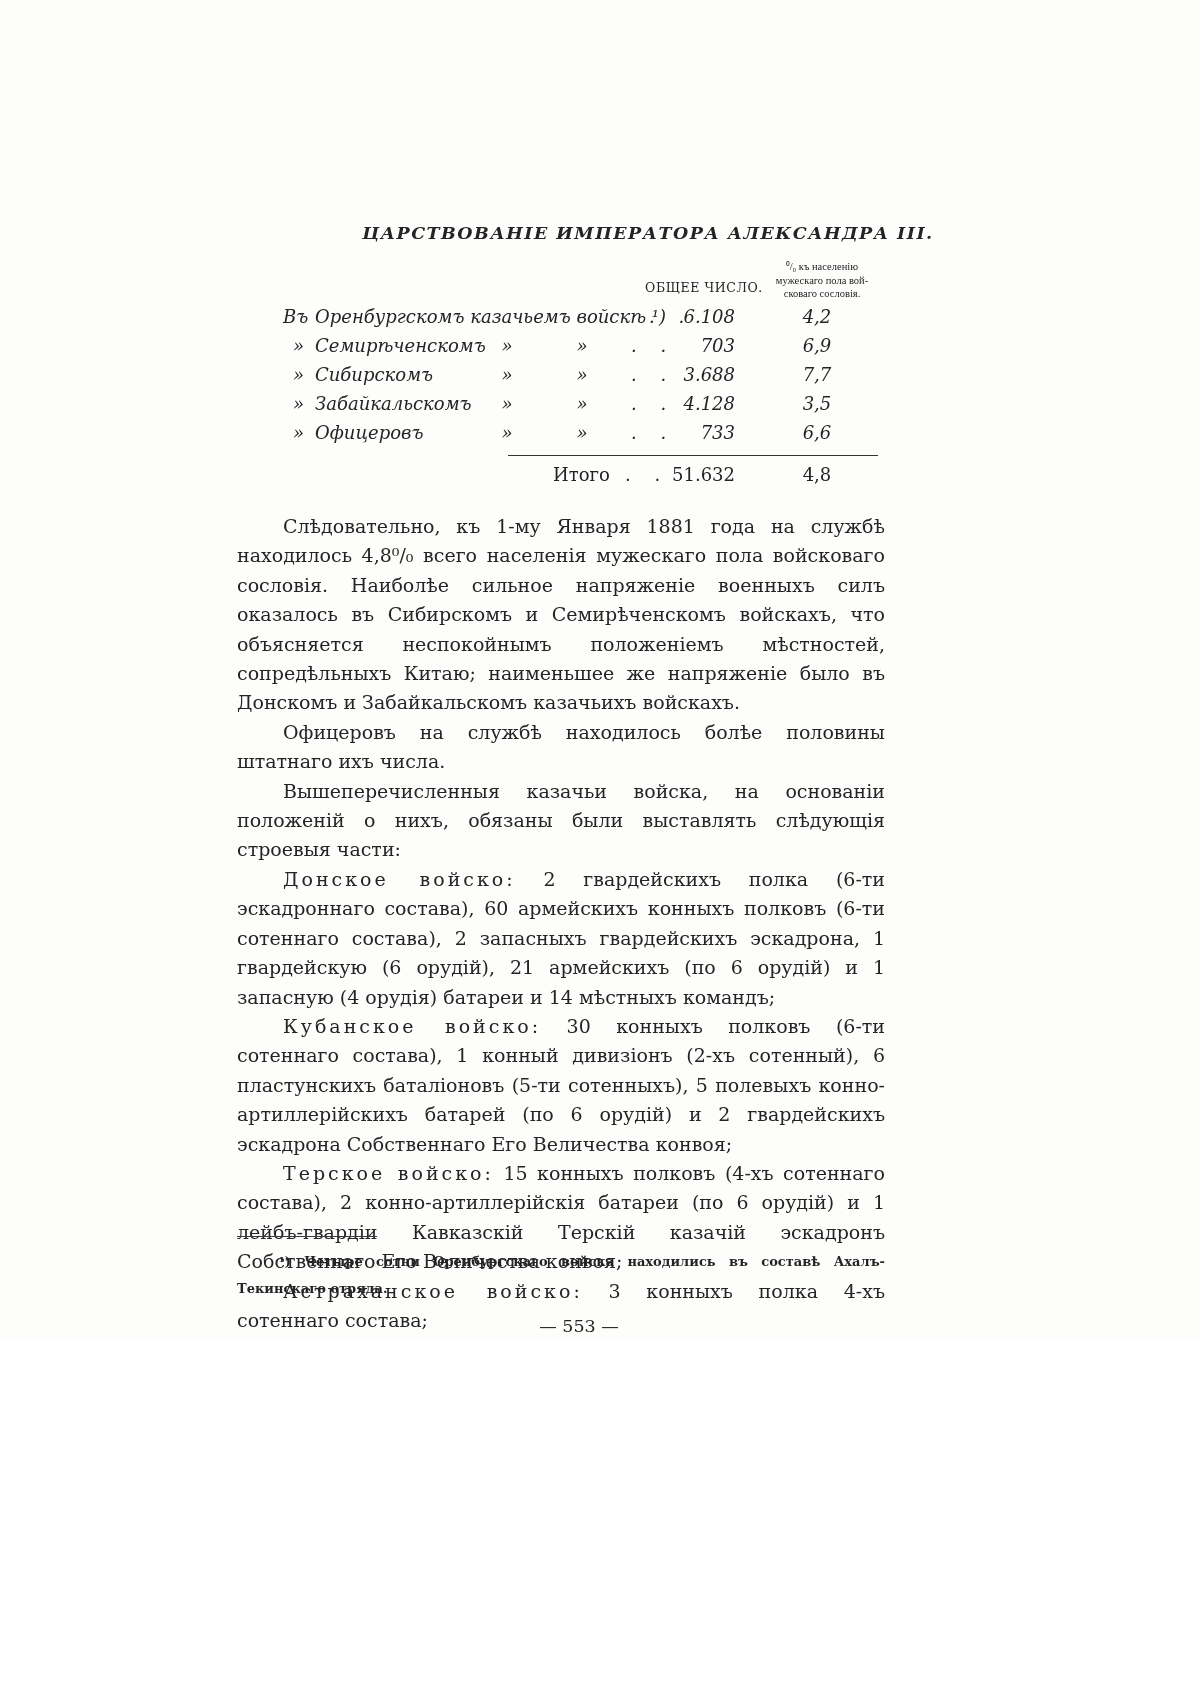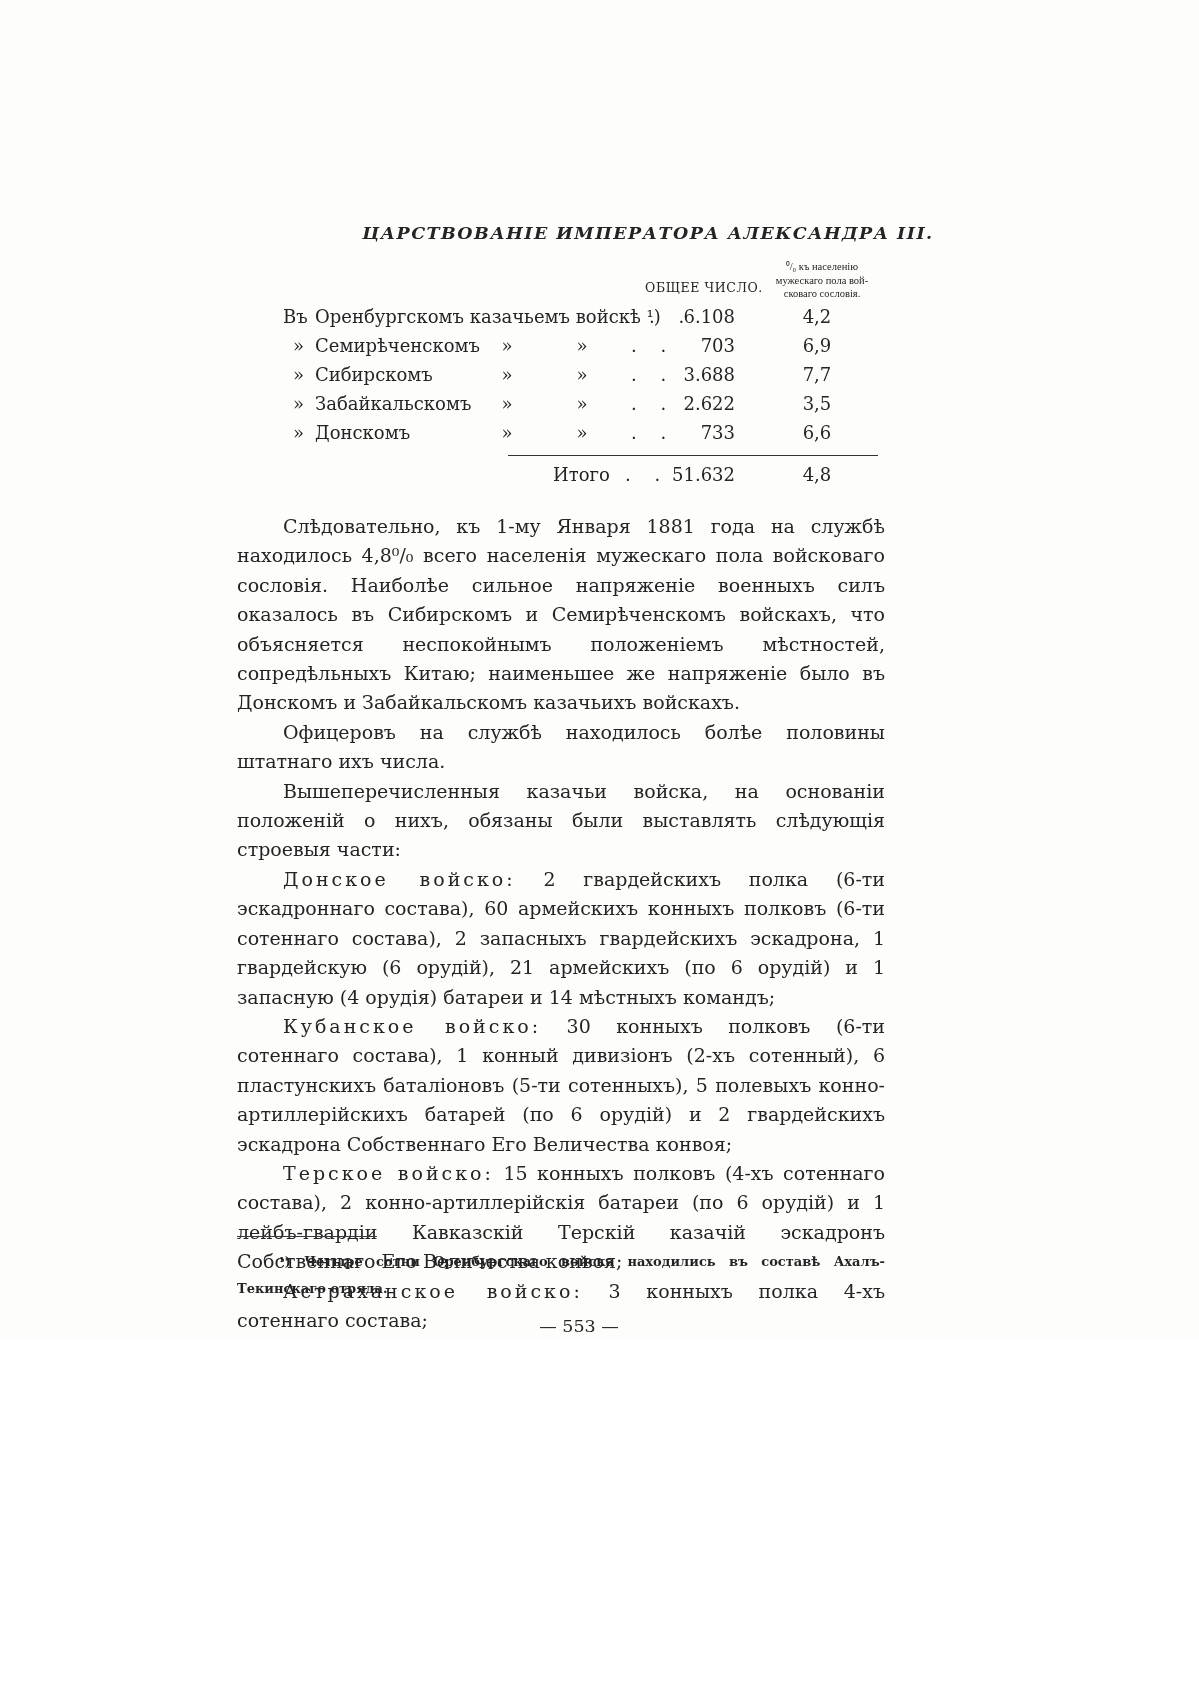--- a/index.html
+++ b/index.html
@@ -36,21 +36,21 @@
     font-size: 18px;
   }
   .th-num {
     position: absolute; top: 24px; left: 408px; width: 118px;
     text-align: center; font-size: 12.5px; letter-spacing: 0.6px; white-space: nowrap;
   }
   .th-pct {
     position: absolute; top: 4px; left: 520px; width: 130px;
     text-align: center; font-size: 10.5px; line-height: 13.5px; font-family: Liberation Serif, serif;
   }
-  .t-rows { position: absolute; top: 50px; left: 0; right: 13px; }
+  .t-rows { position: absolute; top: 50px; left: 0; right: 13px; font-style: italic; }
   .t-row { position: relative; height: 29px; }
   .cell { position: absolute; top: 0; white-space: nowrap; }
   .c-prefix { left: 46px; }
   .t-rows .t-row:not(:first-child) .c-prefix { left: 56px; }
   .c-name { left: 78px; }
   .c-q1 { left: 240px; width: 60px; text-align: center; }
   .c-q2 { left: 318px; width: 54px; text-align: center; }
   .c-dots { left: 394px; word-spacing: 18px; }
   .t-rows .t-row:first-child .c-dots { left: 412px; }
   .c-num { left: 402px; width: 96px; text-align: right; }
@@ -142,26 +142,26 @@
         <span class="cell c-dots">. .</span>
         <span class="cell c-num">3.688</span>
         <span class="cell c-pct">7,7</span>
       </div>
       <div class="t-row">
         <span class="cell c-prefix">»</span>
         <span class="cell c-name">Забайкальскомъ</span>
         <span class="cell c-q1">»</span>
         <span class="cell c-q2">»</span>
         <span class="cell c-dots">. .</span>
-        <span class="cell c-num">2.622</span>
+        <span class="cell c-num">4.128</span>
         <span class="cell c-pct">3,5</span>
       </div>
       <div class="t-row">
         <span class="cell c-prefix">»</span>
-        <span class="cell c-name">Донскомъ</span>
+        <span class="cell c-name">Офицеровъ</span>
         <span class="cell c-q1">»</span>
         <span class="cell c-q2">»</span>
         <span class="cell c-dots">. .</span>
         <span class="cell c-num">733</span>
         <span class="cell c-pct">6,6</span>
       </div>
     </div>
 
     <div class="t-rule"></div>
 

